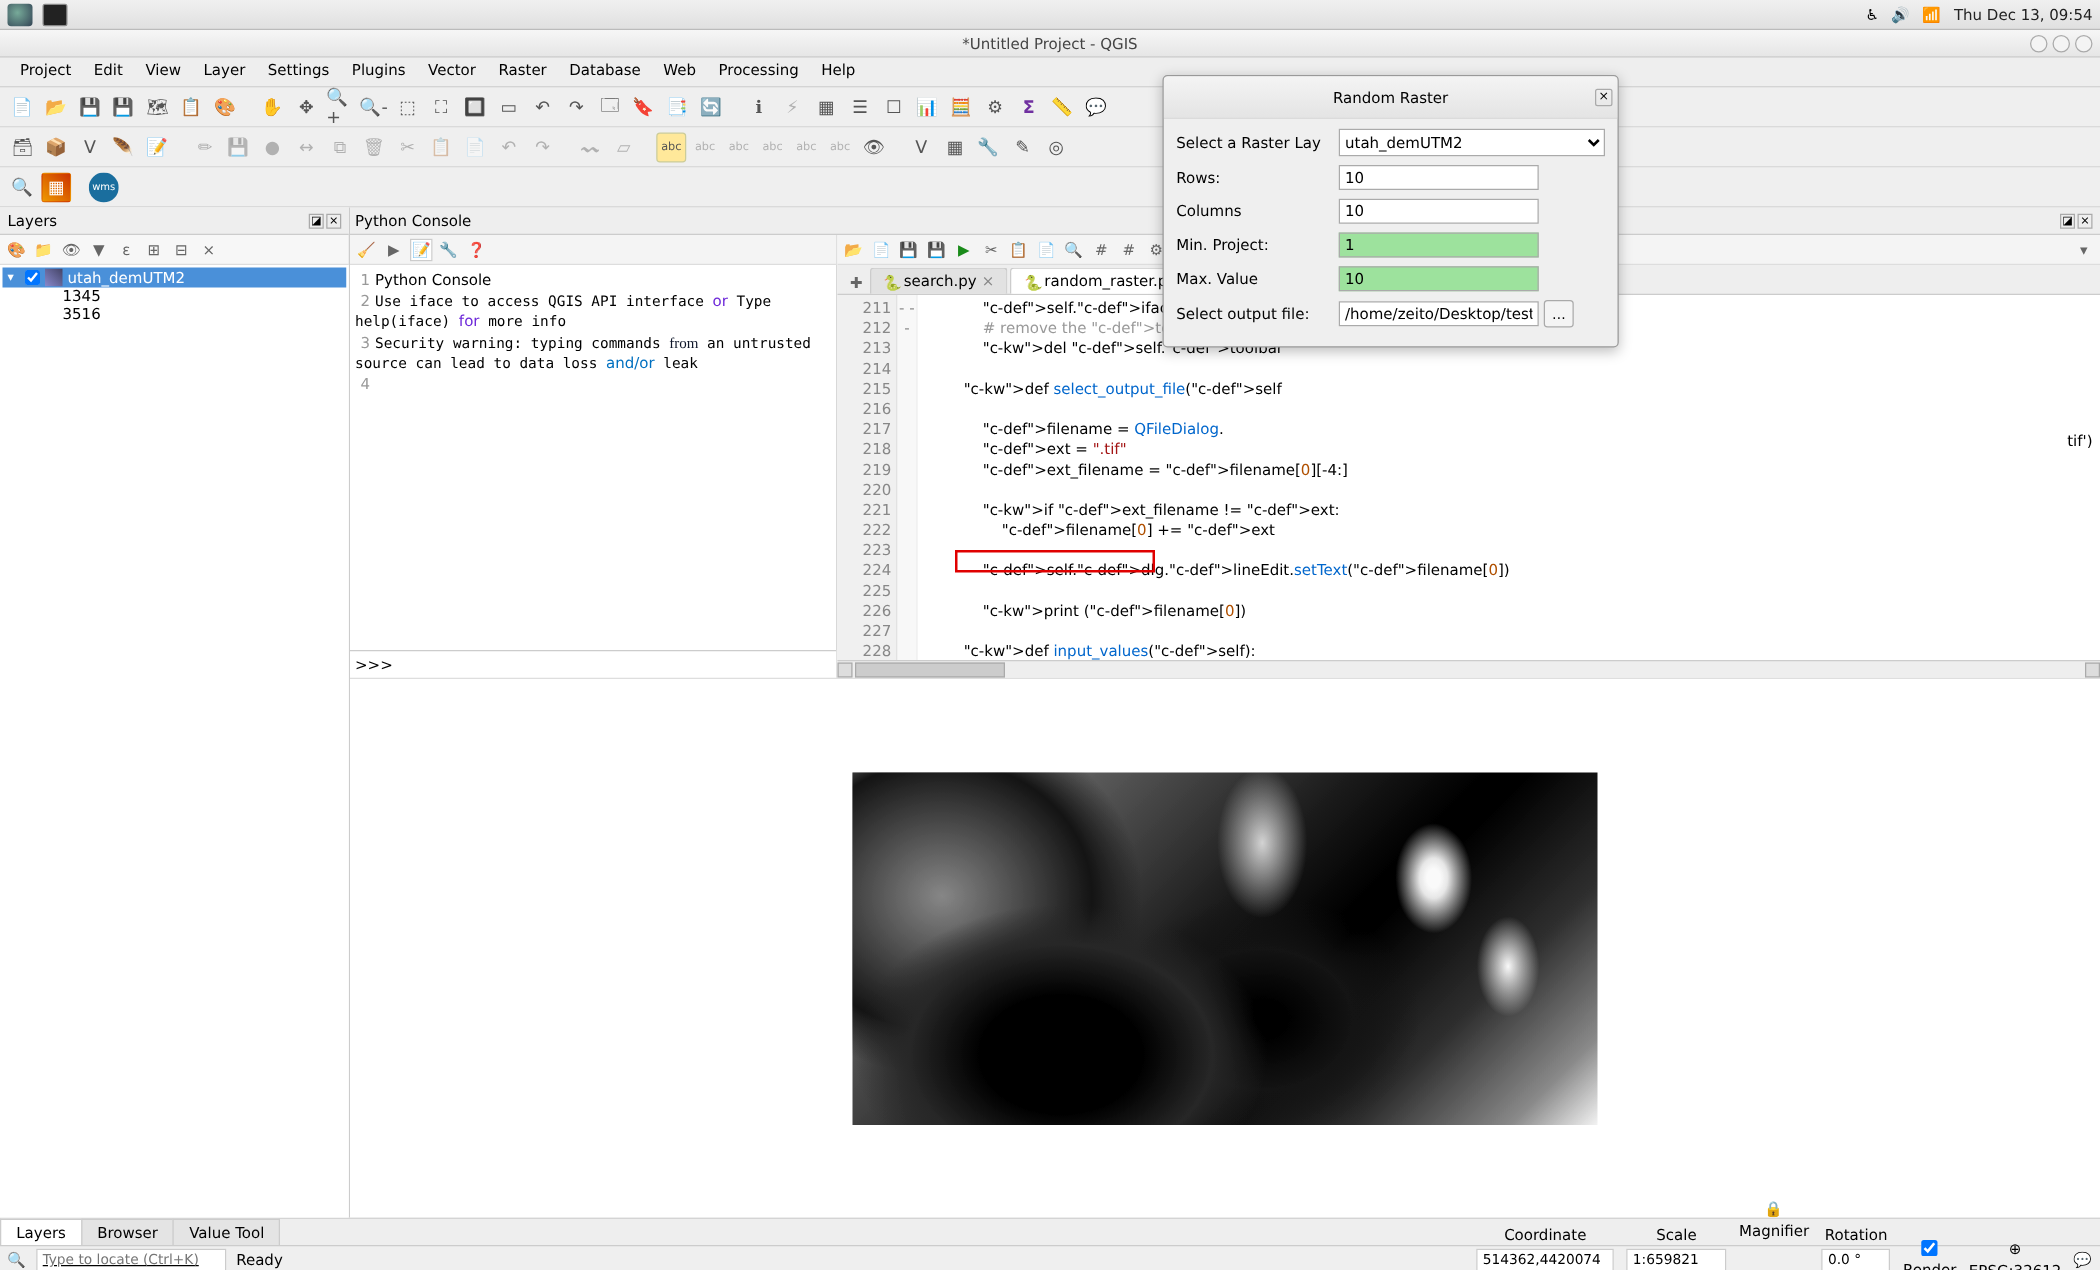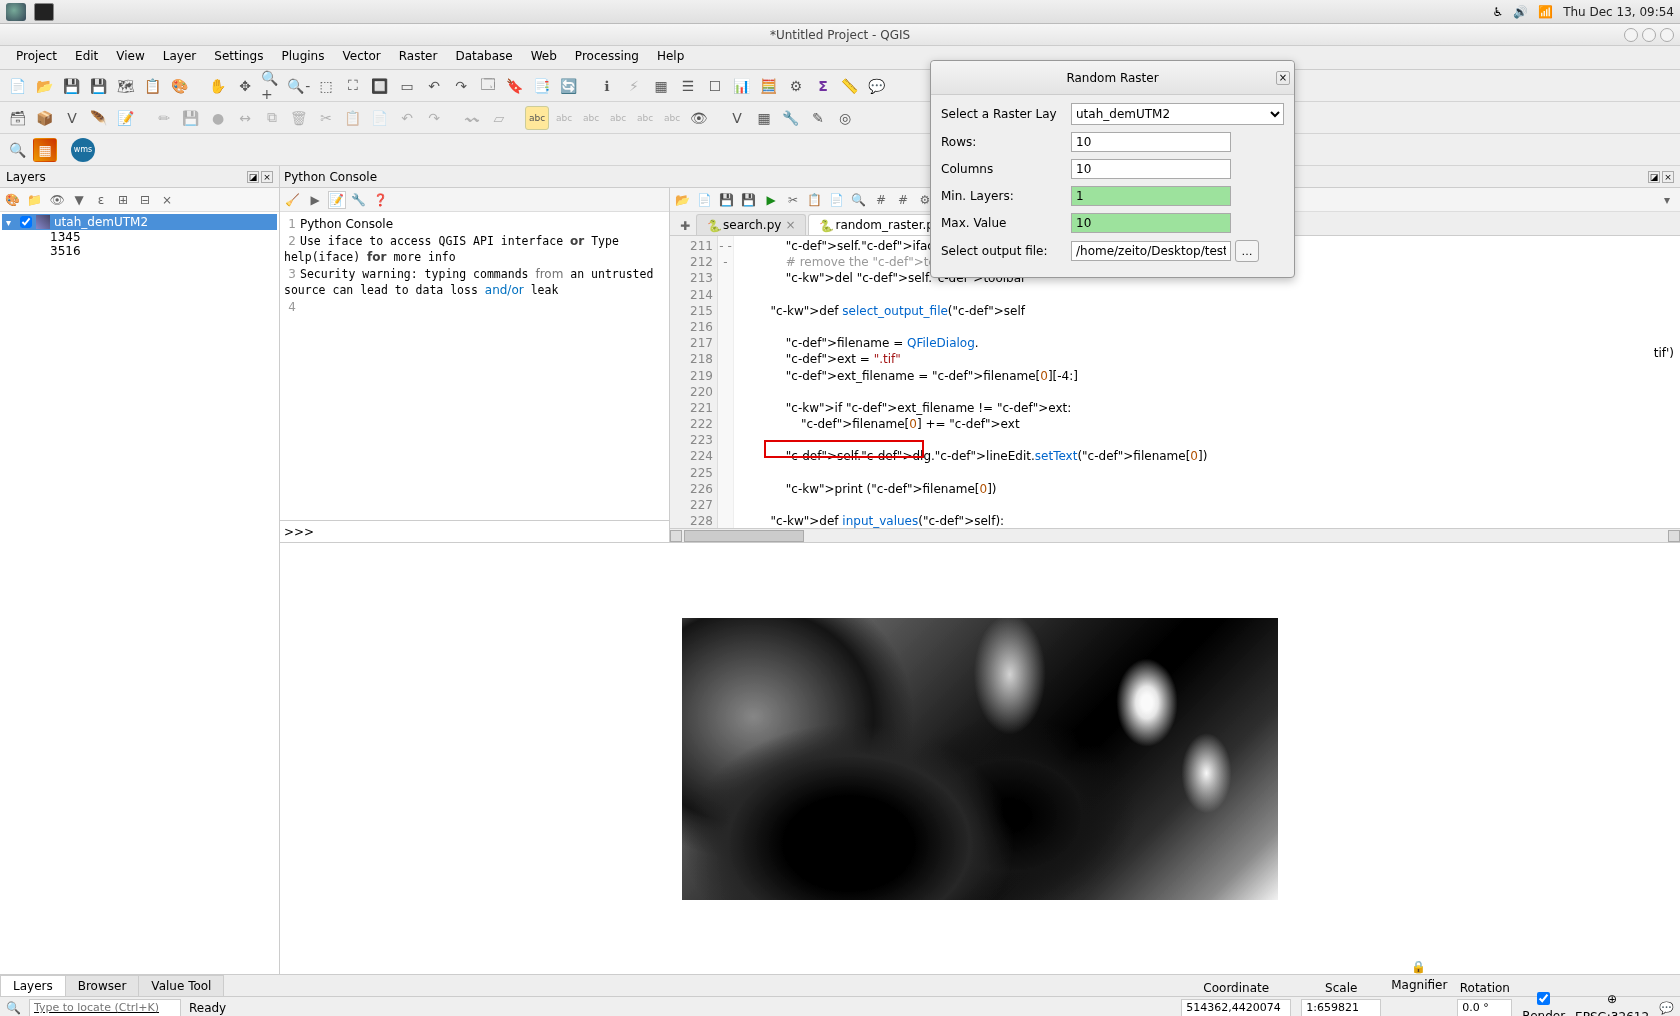--- a/index.html
+++ b/index.html
@@ -42,22 +42,22 @@
 .layer-row .ric { width: 14px; height: 14px; background: linear-gradient(45deg,#88c,#446); }
 .layer-sub { padding-left: 48px; font-size: 12px; }
 
 .center { flex: 1; display: flex; flex-direction: column; }
 .pyconsole-row { display: flex; height: 355px; border-bottom: 1px solid #ccc; }
 .pyconsole { flex: 0 0 390px; display: flex; flex-direction: column; border-right: 1px solid #ccc; background: #fff; }
 .pyconsole .ctb { height: 24px; display: flex; align-items: center; gap: 4px; padding: 0 4px; background: #f4f4f4; border-bottom: 1px solid #ddd; }
 .pyconsole .cout { flex: 1; font-family: "DejaVu Sans Mono", monospace; font-size: 11.5px; padding: 4px; overflow: auto; white-space: pre-wrap; line-height: 1.35; }
 .pyconsole .cout .ln { color: #999; display: inline-block; width: 12px; text-align: right; margin-right: 4px; }
 .pyconsole .cin { height: 22px; border-top: 1px solid #ccc; display: flex; align-items: center; padding: 0 4px; font-family: monospace; background: #fff; }
-.kw-or { color: #404040; font-weight: bold; }
-.kw-from { color: #737373; }
+.kw-or { color: #6d28d9; }
+.kw-from { color: #0f172a; font-family: Liberation Serif, serif; }
 .kw-and { color: #0070c0; }
 
 .editor { flex: 1; display: flex; flex-direction: column; background: #fff; }
 .editor .etb { height: 24px; display: flex; align-items: center; gap: 4px; padding: 0 4px; background: #f4f4f4; border-bottom: 1px solid #ddd; }
 .editor .tabs { height: 24px; display: flex; align-items: flex-end; background: #eee; border-bottom: 1px solid #ccc; padding-left: 6px; gap: 2px; }
 .editor .tab { padding: 3px 10px; background: #e2e2e2; border: 1px solid #ccc; border-bottom: none; border-radius: 3px 3px 0 0; font-size: 11px; display: flex; align-items: center; gap: 4px; }
 .editor .tab.active { background: #fff; }
 .editor .tab .ti { width: 12px; height: 12px; }
 .editor .tab .tx { color: #888; cursor: pointer; }
 .editor .code { flex: 1; display: flex; font-family: "DejaVu Sans Mono", monospace; font-size: 11.5px; overflow: hidden; position: relative; }
@@ -468,21 +468,21 @@
     </div>
     <div class="drow">
       <label>Rows:</label>
       <input type="text" value="10" style="">
     </div>
     <div class="drow">
       <label>Columns</label>
       <input type="text" value="10" style="">
     </div>
     <div class="drow">
-      <label>Min. Layers:</label>
+      <label>Min. Project:</label>
       <input type="text" class="green" value="1" style="">
     </div>
     <div class="drow">
       <label>Max. Value</label>
       <input type="text" class="green" value="10" style="">
     </div>
     <div class="drow">
       <label>Select output file:</label>
       <input type="text" class="wide" value="/home/zeito/Desktop/test.tif" style="">
       <button class="browse">…</button>

